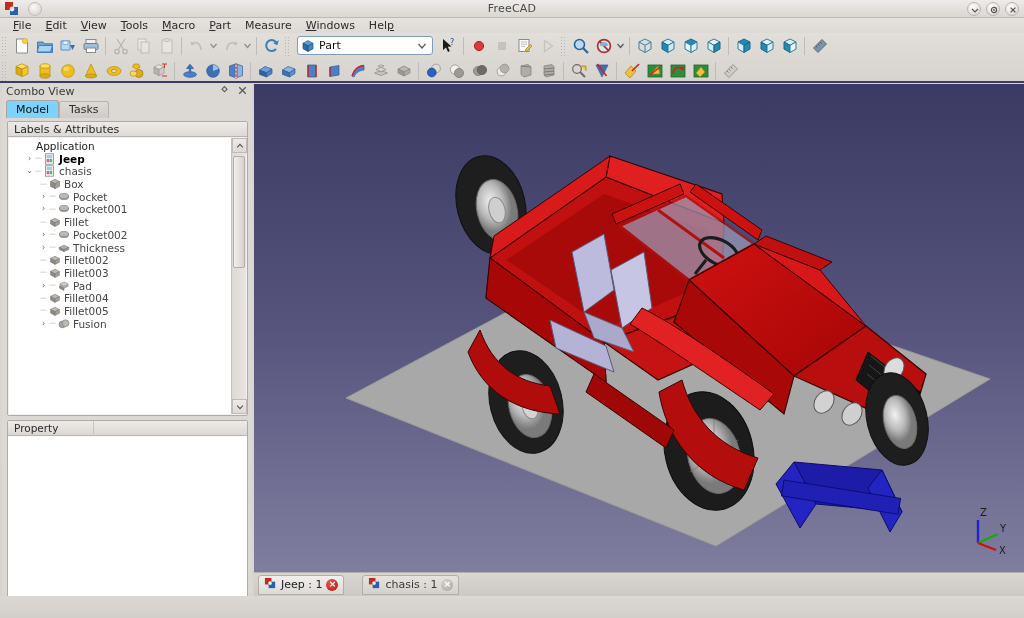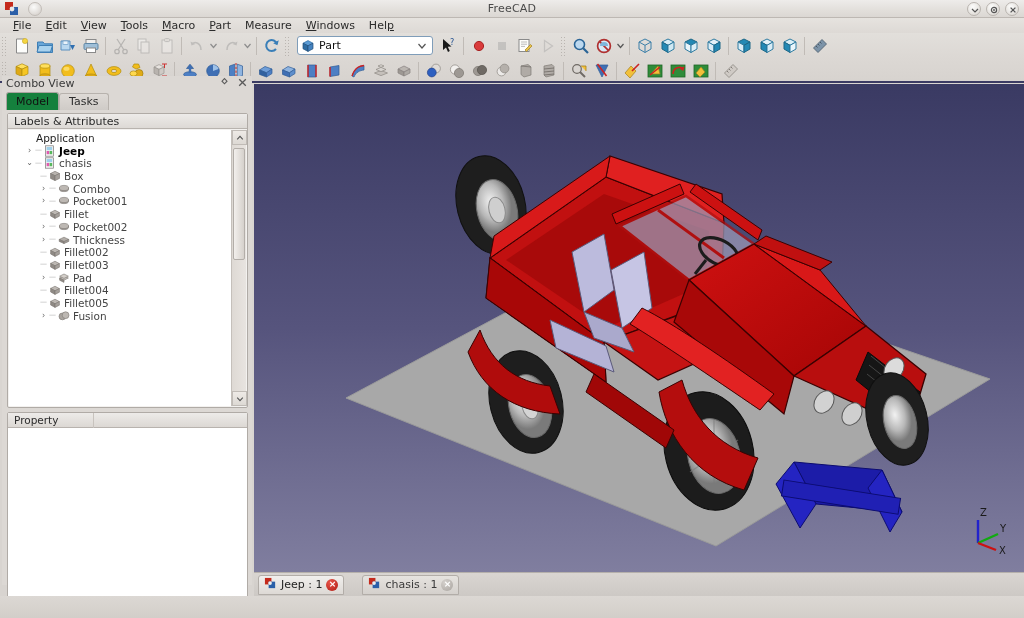--- a/index.html
+++ b/index.html
@@ -85,37 +85,37 @@
   .wb-select {
     width: 136px; height: 19px; margin: 0 4px;
     background: #fff; border: 1px solid #7f9db9; border-radius: 3px;
     display: flex; align-items: center; padding: 0 3px; position: relative;
   }
   .wb-label { font-size: 11px; color: #111; margin-left: 4px; }
   .wb-caret { position: absolute; right: 5px; top: 4px; }
 
   
   .dock {
-    position: absolute; left: 2px; top: 76px; width: 250px; height: 509px;
+    position: absolute; left: 2px; top: 84px; width: 250px; height: 509px;
     background: #dcd8d4;
   }
   .dock-title {
     height: 14px; display: flex; align-items: center;
     font-size: 11px; color: #3a3a3a; padding-left: 4px; position: relative;
   }
   .dock-title-btns { position: absolute; right: 4px; top: 1px; display: flex; gap: 7px; }
   .dock-tabs { display: flex; height: 18px; margin-top: 2px; padding-left: 4px; align-items: flex-end; }
   .dock-tab {
     height: 17px; padding: 0 9px; line-height: 16px; font-size: 11px;
     border: 1px solid #b7b2ad; border-bottom: none;
     border-radius: 3px 3px 0 0; color: #2d2d2d;
     background: linear-gradient(to bottom, #dedad6, #cfcbc7);
   }
   .dock-tab.active {
-    background: #15803d; color: #111; height: 18px; line-height: 17px;
+    background: #7dd3fc; color: #111; height: 18px; line-height: 17px;
     border-color: #aaa5a0;
   }
 
   
   .tree-wrap { position: absolute; left: 5px; top: 37px; width: 241px; height: 295px;
                border: 1px solid #b0aba6; background: #f3f1ef; border-radius: 2px; }
   .tree-header {
     height: 15px; background: linear-gradient(to bottom, #edebe9, #ddd9d5);
     border-bottom: 1px solid #b8b3ae; font-size: 11px; color: #2b2b2b;
     padding-left: 6px; line-height: 15px;
@@ -741,21 +741,21 @@
           </div>
           <div class="tree-row" style="padding-left: 28px;">
             <span class="expander">›</span>
             <span class="guide" style="font-size: 7px; color: rgb(170, 170, 170);">—</span>
             <span class="ico">
               <svg width="12" height="12" viewBox="0 0 12 12">
                 <ellipse cx="6" cy="6" rx="4.6" ry="2.6" fill="#a9a49f" stroke="#7c7772" stroke-width="0.6"></ellipse>
                 <ellipse cx="6" cy="5" rx="4.6" ry="2.6" fill="#bdb8b3" stroke="#7c7772" stroke-width="0.6"></ellipse>
               </svg>
             </span>
-            <span class="label">Combo</span>
+            <span class="label">Pocket</span>
           </div>
           <div class="tree-row" style="padding-left: 28px;">
             <span class="expander">›</span>
             <span class="guide" style="font-size: 7px; color: rgb(170, 170, 170);">—</span>
             <span class="ico">
               <svg width="12" height="12" viewBox="0 0 12 12">
                 <ellipse cx="6" cy="6" rx="4.6" ry="2.6" fill="#a9a49f" stroke="#7c7772" stroke-width="0.6"></ellipse>
                 <ellipse cx="6" cy="5" rx="4.6" ry="2.6" fill="#bdb8b3" stroke="#7c7772" stroke-width="0.6"></ellipse>
               </svg>
             </span>

